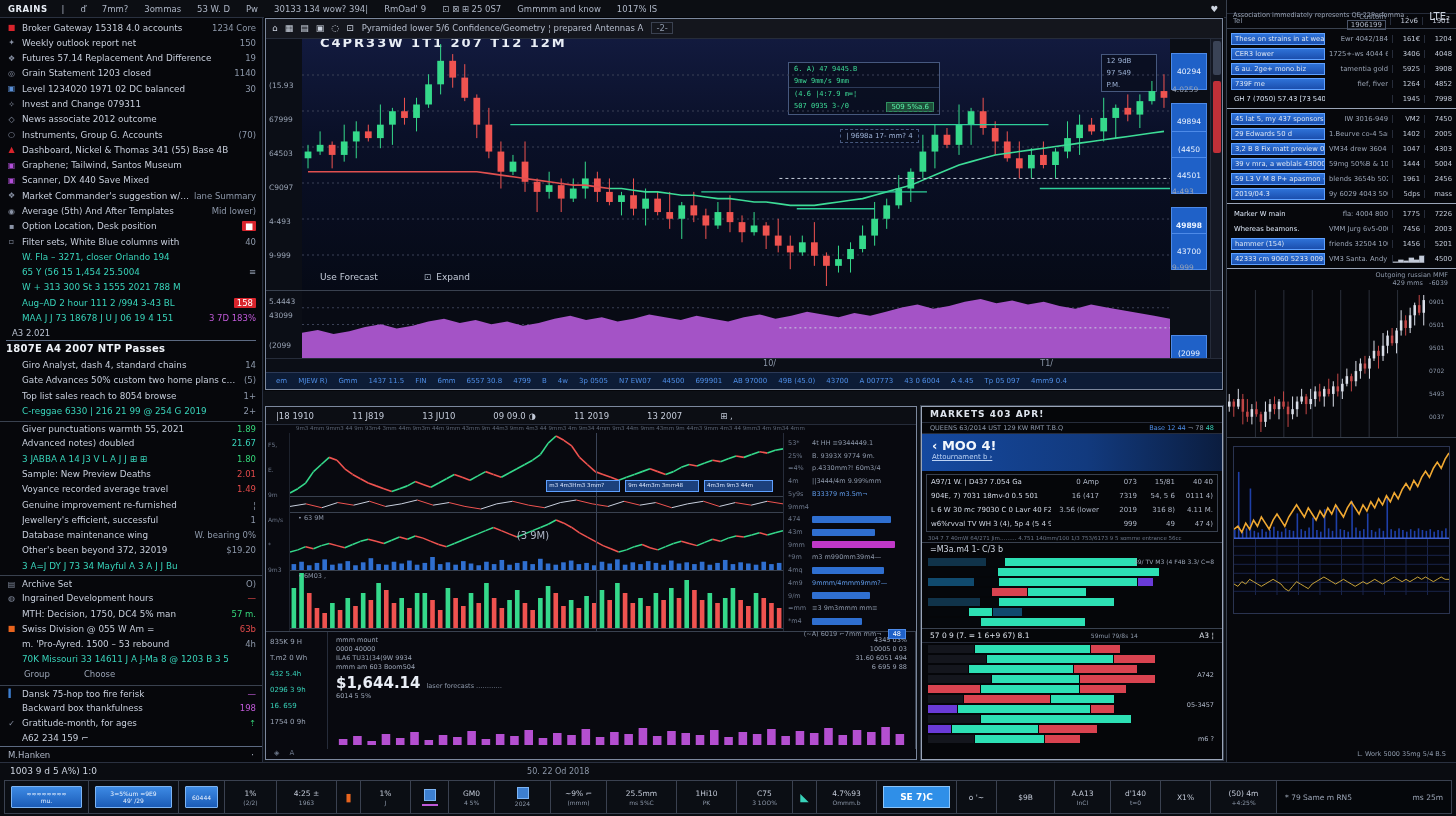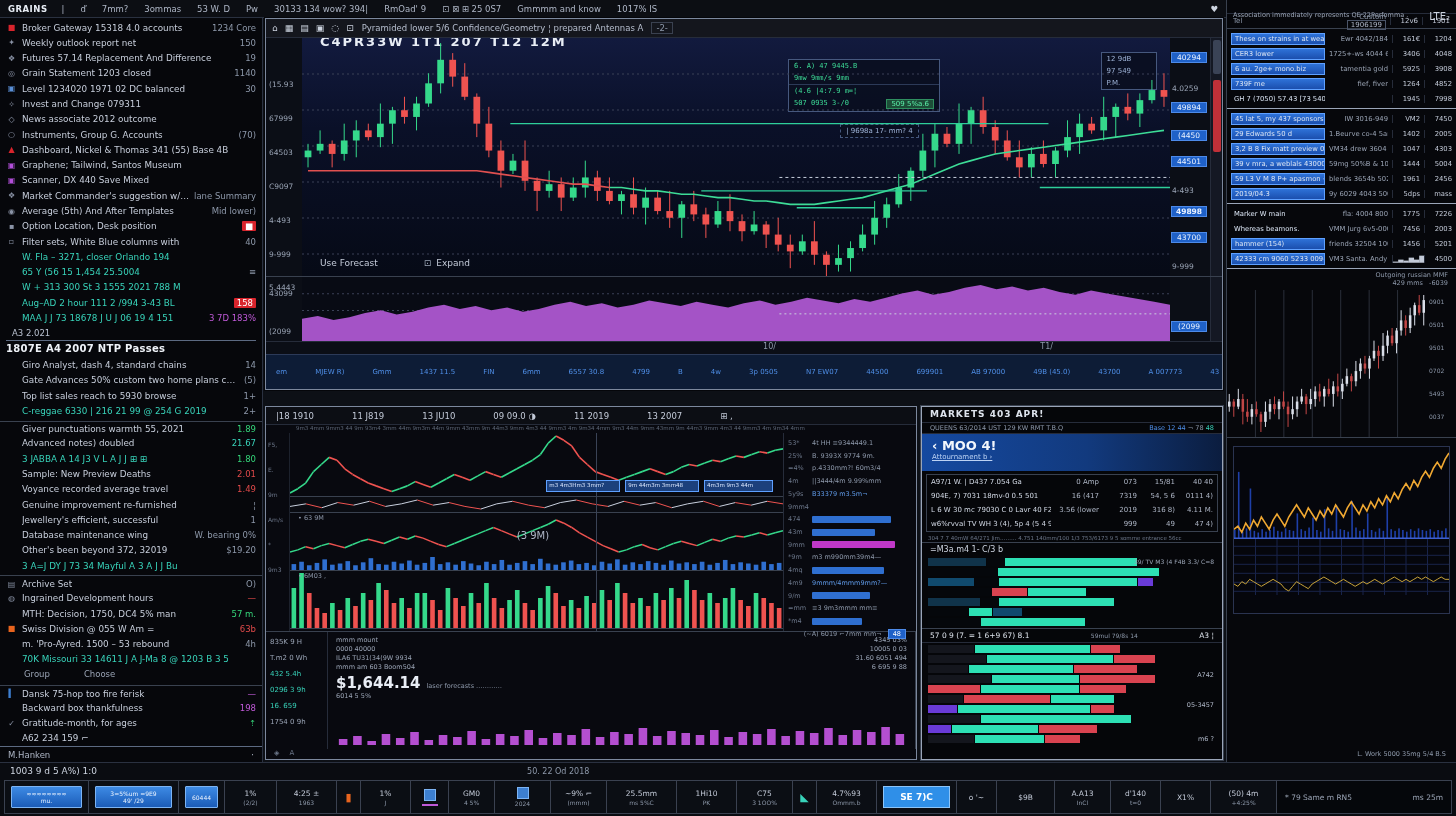--- a/index.html
+++ b/index.html
@@ -34,42 +34,42 @@
   font-size:8.5px;color:#b6bece;border-bottom:1px solid #262c3a}
 #cToolbar .ic{color:#cdd4e0;font-size:9px}
 #cToolbar .chip{border:1px solid #3a4150;padding:0 4px;color:#8d98aa}
 #cBody{display:flex;height:252px}
 #cSub{display:flex;height:68px;border-top:1px solid #39414f}
 .yaxis{width:36px;background:#0b0e16;position:relative;font-size:7.5px;color:#9aa4b5;flex:0 0 36px}
 .yaxis .yl{position:absolute;left:3px}
 .yaxisR{width:40px;background:#0b0e16;position:relative;font-size:7.5px;color:#9aa4b5;flex:0 0 40px}
 .yaxisR .yl{position:absolute;left:2px}
 .yaxisR .ybox{position:absolute;left:1px;width:36px;background:#1f61c8;color:#eaf2ff;text-align:center;
-  border:1px solid #4d8ae8;padding:0 1px}
+  border:1px solid #4d8ae8;padding:13px 1px}
 #plot{flex:1;position:relative;background:linear-gradient(180deg,#121a3e 0%,#0a1028 38%,#060a16 100%);overflow:hidden}
 #subplot{flex:1;position:relative;background:#080b14;overflow:hidden}
 #plot svg,#subplot svg{position:absolute;left:0;top:0}
 .scrollcol{width:12px;flex:0 0 12px;background:#141823;border-left:1px solid #262c3a;position:relative}
 .scrollcol .th1{position:absolute;left:2px;width:8px;top:42px;height:72px;background:#c03038;border-radius:2px}
 .scrollcol .th2{position:absolute;left:2px;width:8px;top:2px;height:34px;background:#3a4356;border-radius:2px}
 #cTitle{position:absolute;left:18px;top:-4px;font-size:13px;font-weight:bold;color:#e8edf5;
   letter-spacing:2px;height:14px;overflow:hidden}
 #legendRow{position:absolute;left:18px;bottom:8px;display:flex;gap:46px;font-size:9px;color:#c3cad8}
 #legendRow .ic{color:#9aa4b5;margin-right:5px}
 .ibox{position:absolute;background:rgba(9,14,30,.85);border:1px solid #46587e;font-size:7px;color:#9fb4d8}
 .ibox .grn{color:#3ddc97;font-family:"DejaVu Sans Mono",monospace}
 .ibox .row{display:flex;justify-content:space-between;padding:2px 5px}
 .ibox .hd{background:#10182e;border-bottom:1px solid #2c3a58;padding:2px 5px;display:flex;gap:6px;align-items:center}
 .ibox .track{flex:1;height:3px;background:#2c3a58;border-radius:2px;position:relative}
 .ibox .track i{position:absolute;left:30%;top:-2px;width:6px;height:7px;background:#7ca6e8}
 .ibox .btn{border:1px solid #46587e;padding:1px 6px;color:#cdd8ec;background:#16203a}
 .ibox .chipg{background:#1d4d38;border:1px solid #2f8f5f;color:#5af0a8;padding:0 4px}
 #xaxis{height:14px;display:flex;position:relative;font-size:8px;color:#8d98aa;border-top:1px solid #262c3a;background:#0b0e16}
 #tabbar{height:16px;background:#0d1c36;border-top:1px solid #2c3a58;display:flex;align-items:center;
-  gap:28px;padding:17px 10px;font-size:7px;color:#4f8fe8;overflow:hidden;white-space:nowrap}
+  gap:11px;padding:8px 10px;font-size:7px;color:#4f8fe8;overflow:hidden;white-space:nowrap}
 #tabbar span{flex:0 0 auto}
 
 #panelB{left:265px;top:406px;width:652px;height:354px;border:1px solid #7c889d;background:#08090f;
   display:flex;flex-direction:column;position:absolute}
 #pbHeader{height:18px;display:flex;align-items:center;gap:38px;padding:0 10px;font-size:8.5px;
   color:#c3cad8;background:#0c0e14;border-bottom:1px solid #262c3a}
 #pbFine{height:8px;font-size:5.5px;color:#5e6878;white-space:nowrap;overflow:hidden;padding:0 30px}
 #pbMain{display:flex;height:198px}
 #pbGutter{width:24px;flex:0 0 24px;font-size:6px;color:#6b7689;display:flex;flex-direction:column;
   gap:18px;padding:8px 2px;border-right:1px solid #1c212c}
@@ -295,21 +295,21 @@
       <div class="sb-t">Giro Analyst, dash 4, standard chains</div>
       <div class="sb-v dim">14</div>
     </div>
     <div class="sb-row">
       <div class="sb-ic"></div>
       <div class="sb-t">Gate Advances 50% custom two home plans cutting</div>
       <div class="sb-v dim">(5)</div>
     </div>
     <div class="sb-row">
       <div class="sb-ic"></div>
-      <div class="sb-t">Top list sales reach to 5930 browse</div>
+      <div class="sb-t">Top list sales reach to 8054 browse</div>
       <div class="sb-v dim">1+</div>
     </div>
     <div class="sb-row teal">
       <div class="sb-ic"></div>
       <div class="sb-t">C-reggae 6330 | 216 21 99 @ 254 G 2019</div>
       <div class="sb-v dim">2+</div>
     </div>
     <div class="sb-row sect">
       <div class="sb-ic"></div>
       <div class="sb-t">Giver punctuations warmth 55, 2021</div>
@@ -636,21 +636,21 @@
         <div class="yl" style="top: 224px;">9-999</div>
       </div>
     <div class="scrollcol">
         <div class="th2"></div>
         <div class="th1"></div>
       </div>
   </div>
   <div id="cSub">
     <div class="yaxis" id="ySub">
         <div class="yl" style="top: 6px;">5.4443</div>
-        <div class="yl" style="top: 12px;">43099</div>
+        <div class="yl" style="top: 20px;">43099</div>
         <div class="yl" style="top: 50px;">(2099</div>
       </div>
     <div id="subplot">
         <svg width="868" height="67">
           <line x1="0" x2="868" y1="16.75" y2="16.75" stroke="#3a4156" stroke-dasharray="2 3"></line>
           <line x1="0" x2="868" y1="33.5" y2="33.5" stroke="#3a4156" stroke-dasharray="2 3"></line>
           <line x1="0" x2="868" y1="50.25" y2="50.25" stroke="#3a4156" stroke-dasharray="2 3"></line>
           <polygon points="0,67 0,41.714285714285715 15.781818181818181,38.904761904761905 31.563636363636363,43.11904761904762 47.345454545454544,40.30952380952381 63.127272727272725,36.095238095238095 78.9090909090909,33.285714285714285 94.69090909090909,37.5 110.47272727272727,34.69047619047619 126.25454545454545,30.476190476190474 142.03636363636363,27.66666666666667 157.8181818181818,31.88095238095238 173.6,29.07142857142857 189.38181818181818,33.285714285714285 205.16363636363636,30.476190476190474 220.94545454545454,34.69047619047619 236.72727272727272,31.88095238095238 252.5090909090909,27.66666666666667 268.29090909090905,24.857142857142854 284.07272727272726,29.07142857142857 299.8545454545455,26.26190476190476 315.6363636363636,30.476190476190474 331.4181818181818,27.66666666666667 347.2,23.45238095238095 362.9818181818182,26.26190476190476 378.76363636363635,29.07142857142857 394.5454545454545,24.857142857142854 410.3272727272727,27.66666666666667 426.1090909090909,30.476190476190474 441.8909090909091,26.26190476190476 457.67272727272723,23.45238095238095 473.45454545454544,27.66666666666667 489.23636363636365,24.857142857142854 505.0181818181818,20.642857142857146 520.8,23.45238095238095 536.5818181818181,26.26190476190476 552.3636363636364,22.04761904761905 568.1454545454545,24.857142857142854 583.9272727272727,20.642857142857146 599.709090909091,16.42857142857143 615.4909090909091,13.61904761904762 631.2727272727273,17.83333333333333 647.0545454545454,15.023809523809526 662.8363636363636,10.80952380952381 678.6181818181818,8 694.4,12.214285714285715 710.1818181818181,9.404761904761905 725.9636363636364,13.61904761904762 741.7454545454545,10.80952380952381 757.5272727272727,15.023809523809526 773.3090909090909,17.83333333333333 789.090909090909,13.61904761904762 804.8727272727273,16.42857142857143 820.6545454545454,19.23809523809524 836.4363636363636,22.04761904761905 852.2181818181818,24.857142857142854 868,27.66666666666667 868,67" fill="#a453c6"></polygon>
           <line x1="477.40000000000003" x2="868" y1="36.85" y2="36.85" stroke="#c8d0de" stroke-dasharray="2 3"></line>
         </svg>

